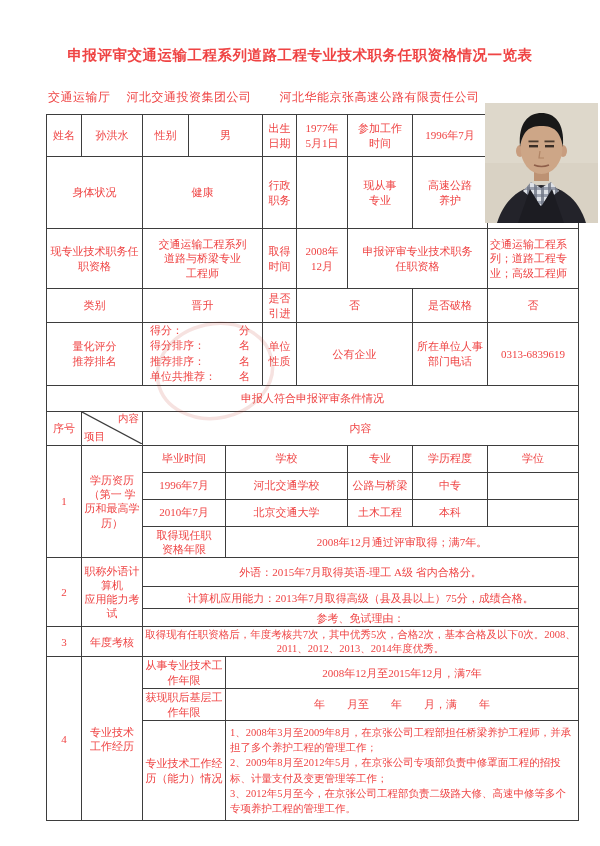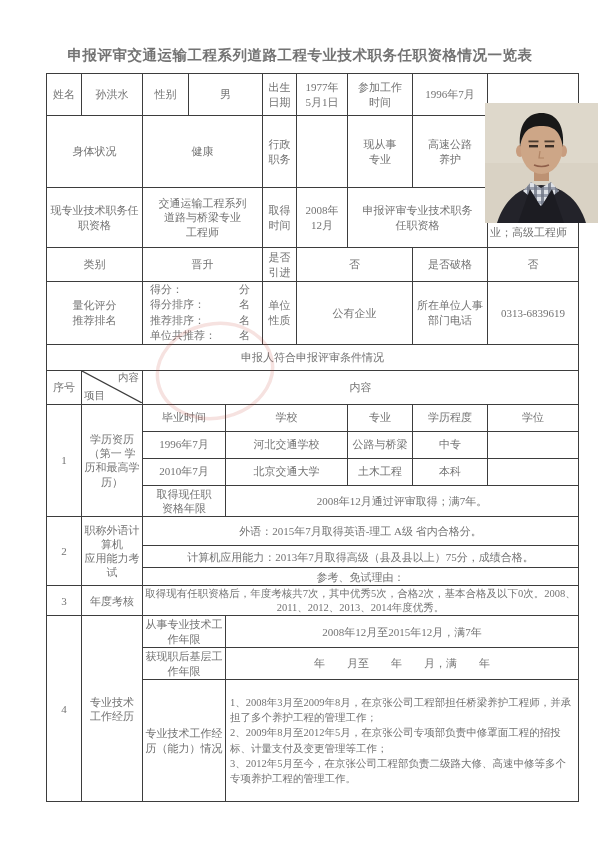--- a/index.html
+++ b/index.html
@@ -1,17 +1,17 @@
 <!DOCTYPE html>
 <html><head>
 <meta charset="utf-8">
 <style>
   html,body{margin:0;padding:0;background:#ffffff;}
   .page{position:relative;width:600px;height:846px;background:#fff;overflow:hidden;
-        font-family:"Liberation Serif","DejaVu Serif",serif;color:#737373;}
+        font-family:"Liberation Serif","DejaVu Serif",serif;color:#ef4444;}
   .doc-title{padding-top:46px;text-align:center;font-size:14.5px;font-weight:bold;letter-spacing:.5px;}
   .orgs{display:flex;margin:24px 0 0 48px;font-size:12px;letter-spacing:.5px;}
   .org-a{margin-right:16px;}
   .org-b{margin-right:28px;}
 
   table.main{margin:8px 0 0 46px;width:532px;border-collapse:collapse;table-layout:fixed;}
   td{border:1px solid #3d3d3d;font-size:11px;line-height:1.3;text-align:center;
      vertical-align:middle;padding:1px 2px;word-break:break-all;overflow:hidden;}
   .pre{white-space:pre-line;}
   .left{text-align:left;}
@@ -36,20 +36,25 @@
   .photo{position:absolute;left:485px;top:103px;width:113px;height:120px;z-index:5;}
   .stamp{position:absolute;left:152px;top:316px;width:126px;height:110px;z-index:4;pointer-events:none;}
 </style>
 </head>
 <body>
 
 <div class="page">
 
   <div class="doc-title">申报评审交通运输工程系列道路工程专业技术职务任职资格情况一览表</div>
 
+  <div class="orgs">
+    <span class="org-a">交通运输厅</span>
+    <span class="org-b">河北交通投资集团公司</span>
+    <span>河北华能京张高速公路有限责任公司</span>
+  </div>
 
   <table class="main">
     <colgroup>
       <col style="width:35px">
         <col style="width:61px">
         <col style="width:46px">
         <col style="width:37px">
       <col style="width:37px">
         <col style="width:34px">
         <col style="width:51px">
@@ -216,21 +221,21 @@
 工作经历</td>
       <td colspan="2">从事专业技术工作年限</td>
       <td colspan="6">2008年12月至2015年12月，满7年</td>
     </tr>
     <tr class="s4b">
       <td colspan="2">获现职后基层工作年限</td>
       <td colspan="6">年　　月至　　年　　月，满　　年</td>
     </tr>
     <tr class="s4c">
       <td colspan="2">专业技术工作经历（能力）情况</td>
-      <td colspan="6" class="pre left small tight" style="padding:15px 4px">1、2008年3月至2009年8月，在京张公司工程部担任桥梁养护工程师，并承担了多个养护工程的管理工作；
+      <td colspan="6" class="pre left small tight" style="padding:4px 4px">1、2008年3月至2009年8月，在京张公司工程部担任桥梁养护工程师，并承担了多个养护工程的管理工作；
 2、2009年8月至2012年5月，在京张公司专项部负责中修罩面工程的招投标、计量支付及变更管理等工作；
 3、2012年5月至今，在京张公司工程部负责二级路大修、高速中修等多个专项养护工程的管理工作。</td>
     </tr>
   </tbody>
     </table>
 
   <div class="photo">
     <svg viewBox="0 0 113 120" width="113" height="120">
       <defs>
         <pattern id="plaid" width="7" height="7" patternUnits="userSpaceOnUse">

